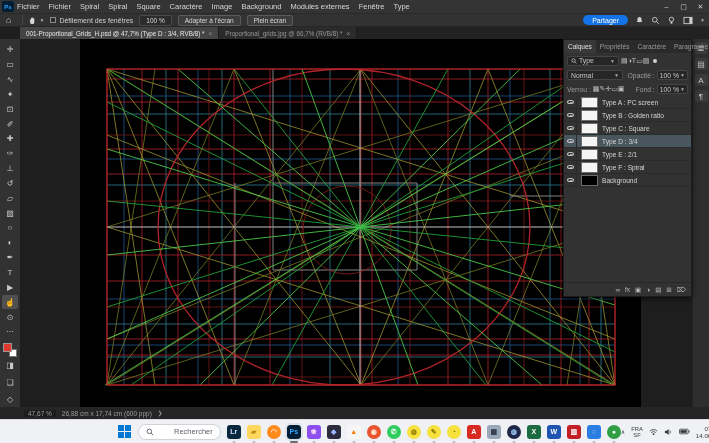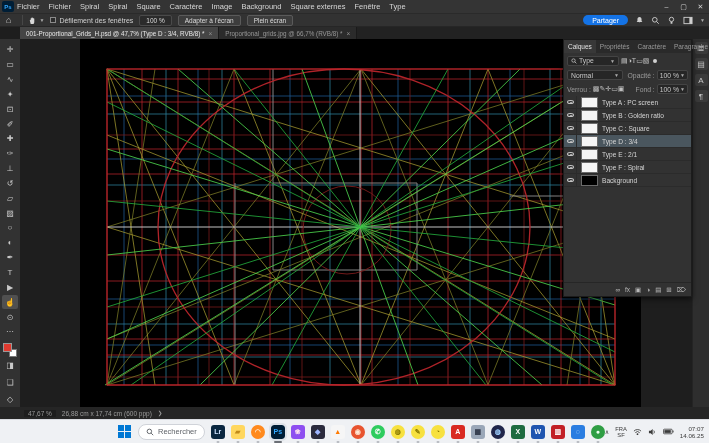--- a/index.html
+++ b/index.html
@@ -99,21 +99,21 @@
                display:flex; align-items:center; color:#9a9a9a; font-size:6.5px; gap:6px; padding-left:24px; z-index:30; }
   #status-zoom { background:#1d1d1d; padding:0 4px; border-radius:1px; }
   #status-chevron { font-size:5.5px; }
 
   
   #taskbar { position:absolute; left:0; top:419px; width:709px; height:24px; background:#eff1f4;
              border-top:1px solid #d9dbe0; display:flex; align-items:center; z-index:40; }
   #win-logo { width:13px; height:13px; margin-left:118px; display:grid; grid-template-columns:6px 6px; grid-gap:1px; }
   #win-logo i { background:#0078d4; width:6px; height:6px; }
   #search-pill { width:92px; height:16px; margin-left:7px; background:#ffffff; border:1px solid #d0d3d9;
-                 border-radius:8px; display:flex; align-items:center; gap:4px; padding:0 7px; color:#5f6368; font-size:7.5px; }
+                 border-radius:8px; display:flex; align-items:center; gap:20px; padding:0 7px; color:#5f6368; font-size:7.5px; }
   #task-apps { display:flex; align-items:center; gap:6px; margin-left:6px; }
   .t-app { width:14px; height:14px; border-radius:3px; display:flex; align-items:center; justify-content:center;
            font-size:7px; font-weight:bold; position:relative; }
   .t-app.round { border-radius:50%; }
   .t-app.active-app { outline:2px solid #dfe3e8; outline-offset:0; background-clip:padding-box; }
   .t-app.active-app::after { content:""; position:absolute; bottom:-4px; left:3px; right:3px; height:2px;
                              border-radius:1px; background:#6b6f76; }
   .t-app .dot { position:absolute; bottom:-4px; left:50%; transform:translateX(-50%); width:3px; height:2px;
                 border-radius:1px; background:#b9bcc2; }
   #tray { margin-left:auto; display:flex; align-items:center; gap:6px; padding-right:6px; color:#3b3b3b; }
@@ -129,21 +129,21 @@
   <div id="ps-logo">Ps</div>
   <div id="menus">
       <span>Fichier</span>
       <span>Fichier</span>
       <span>Spiral</span>
       <span>Spiral</span>
       <span>Square</span>
       <span>Caractère</span>
       <span>Image</span>
       <span>Background</span>
-      <span>Square externes</span>
+      <span>Modules externes</span>
       <span>Fenêtre</span>
       <span>Type</span>
     </div>
   <div id="win-controls">
     <span>–</span>
     <span>▢</span>
     <span>✕</span>
   </div>
 </div>
 

